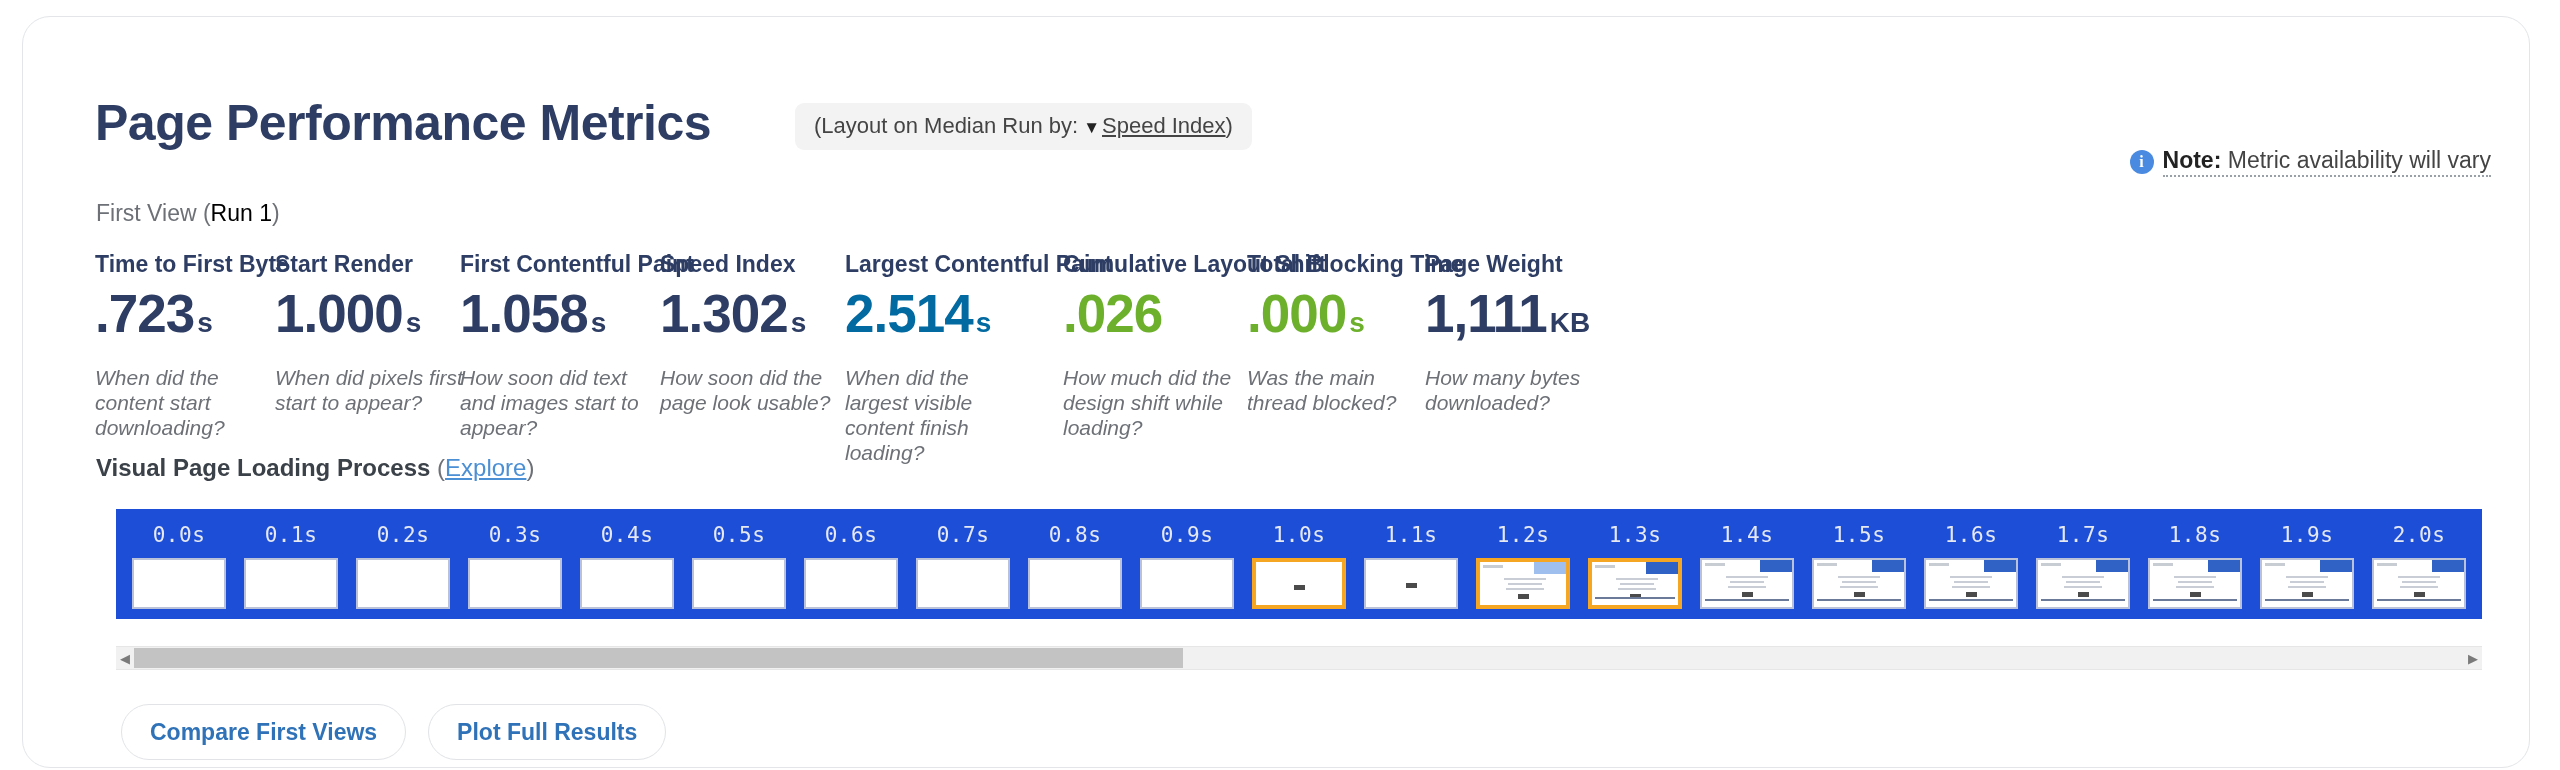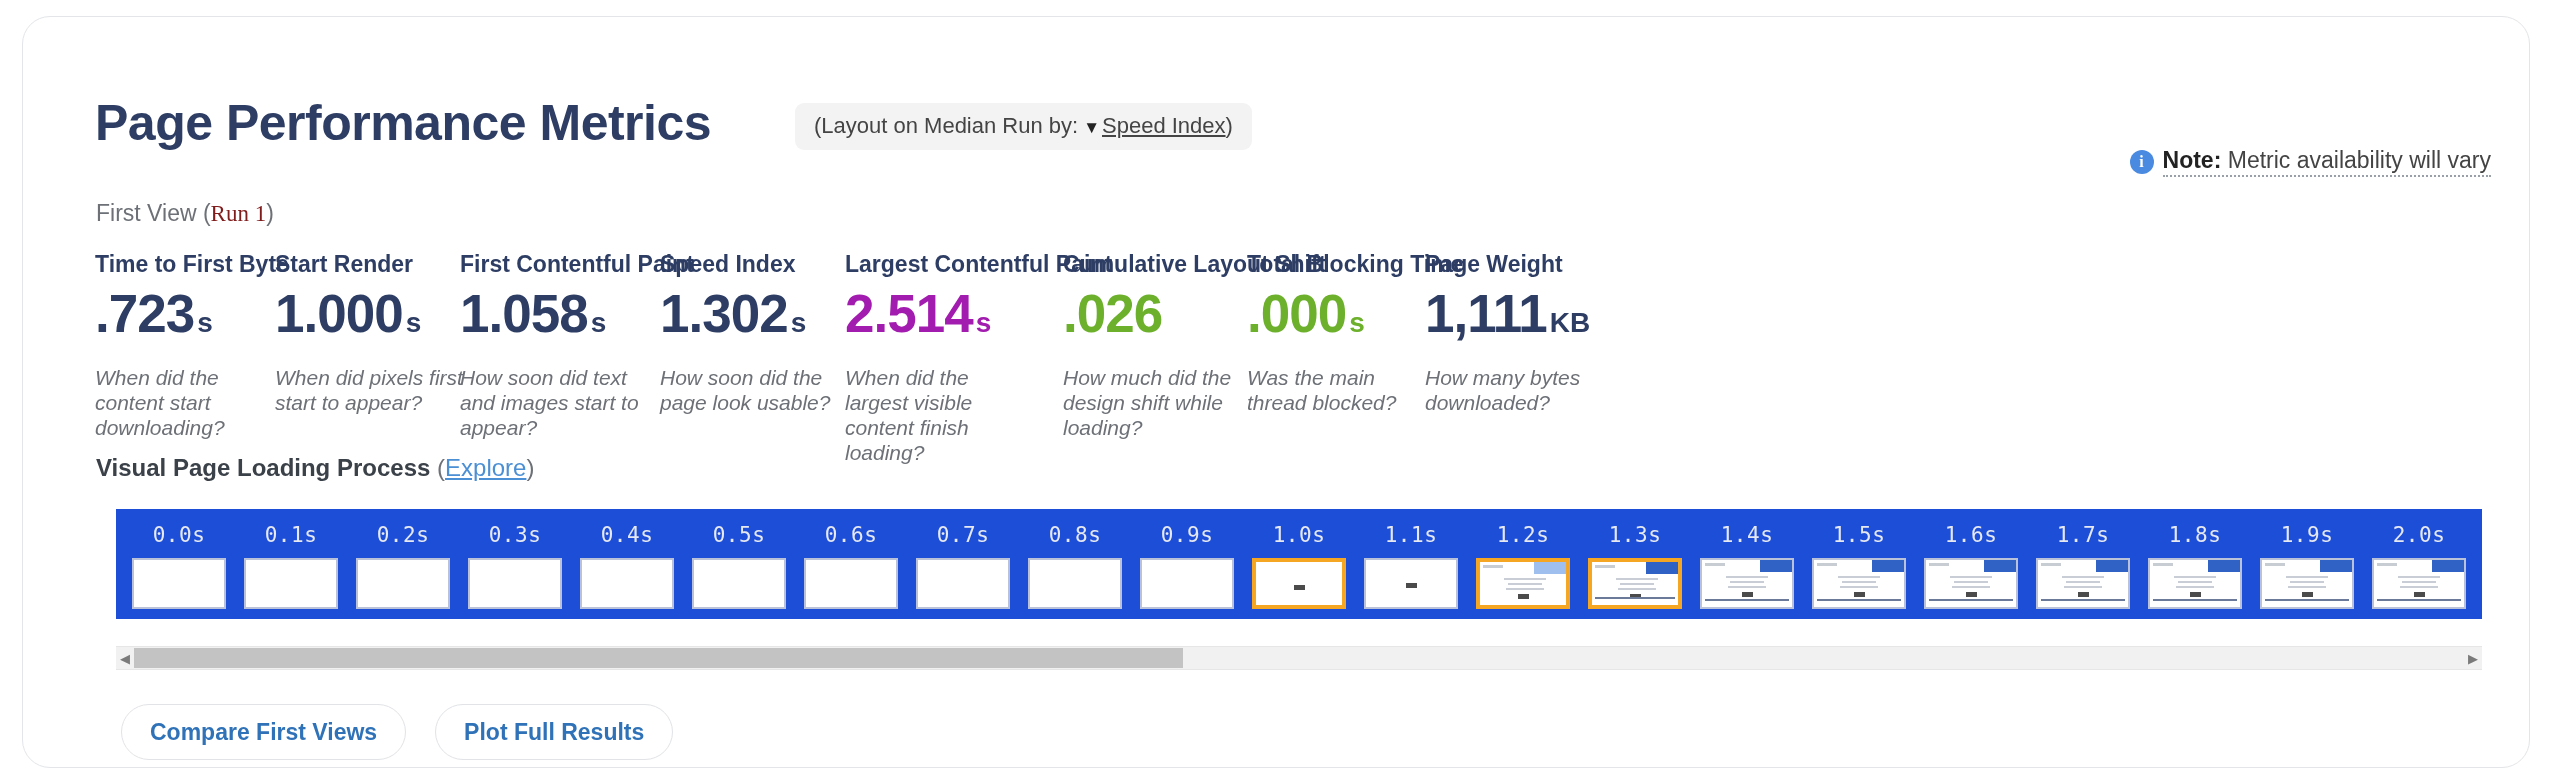--- a/index.html
+++ b/index.html
@@ -71,21 +71,21 @@
     border-bottom: 2px dotted #9aa0a8;
     padding-bottom: 1px;
   }
   #note-text b { font-weight: 700; color: #222; }
 
   #first-view {
     position: absolute; left: 73px; top: 183px;
     font-size: 23px; color: #6d7177;
     white-space: nowrap;
   }
-  #first-view a { color: #7f1d1d; text-decoration: none; font-family: Liberation Serif, serif; }
+  #first-view a { color: #000000; text-decoration: none; }
 
   
   #metrics {
     position: absolute;
     left: 72px; top: 234px;
     width: 2400px; height: 180px;
   }
   .metric { position: absolute; top: 0; }
   .metric-name {
     font-size: 23px; font-weight: 700;
@@ -97,21 +97,21 @@
     font-size: 53px; font-weight: 700;
     color: #2d3d63; white-space: nowrap;
     letter-spacing: -1px;
     line-height: 60px;
   }
   .metric-value .unit {
     font-size: 28px; font-weight: 700;
     letter-spacing: 0;
     padding-left: 3px;
   }
-  .metric-value.orange { color: #a21caf; }
+  .metric-value.orange { color: #0369a1; }
   .metric-value.green  { color: #6cb02c; }
   .metric-desc {
     margin-top: 12px;
     font-size: 21px; font-style: italic;
     color: #6d7177; line-height: 25px;
     max-width: 190px;
   }
 
   
   #vpl-title {
@@ -200,21 +200,21 @@
   }
   #hscroll-thumb {
     position: absolute; left: 0; top: 0;
     width: 45%; height: 20px;
     background: #c3c3c3;
   }
 
   
   #buttons {
     position: absolute; left: 98px; top: 687px;
-    display: flex; gap: 29px;
+    display: flex; gap: 22px;
   }
   .pill-btn {
     height: 56px;
     border: 1px solid #e1e3e6;
     border-radius: 28px;
     background: #ffffff;
     color: #2f72b8;
     font-size: 23px; font-weight: 700;
     padding: 0 28px;
     display: flex; align-items: center;

